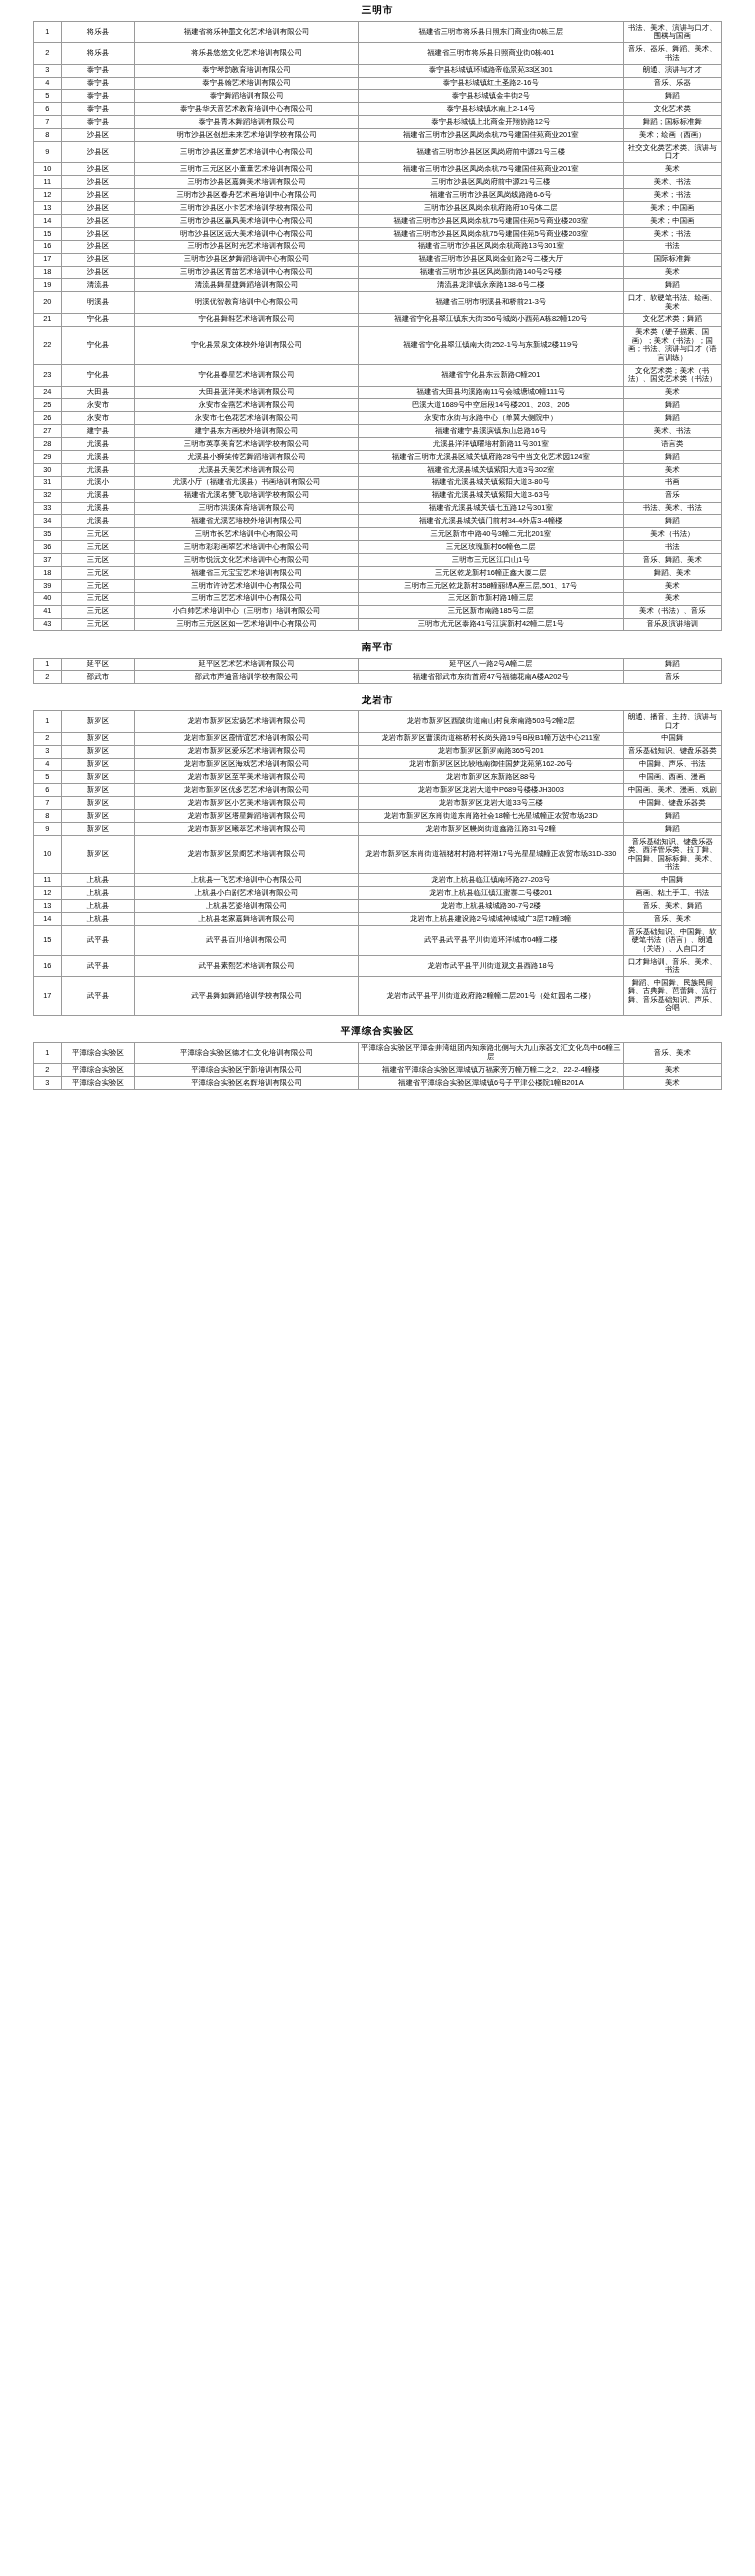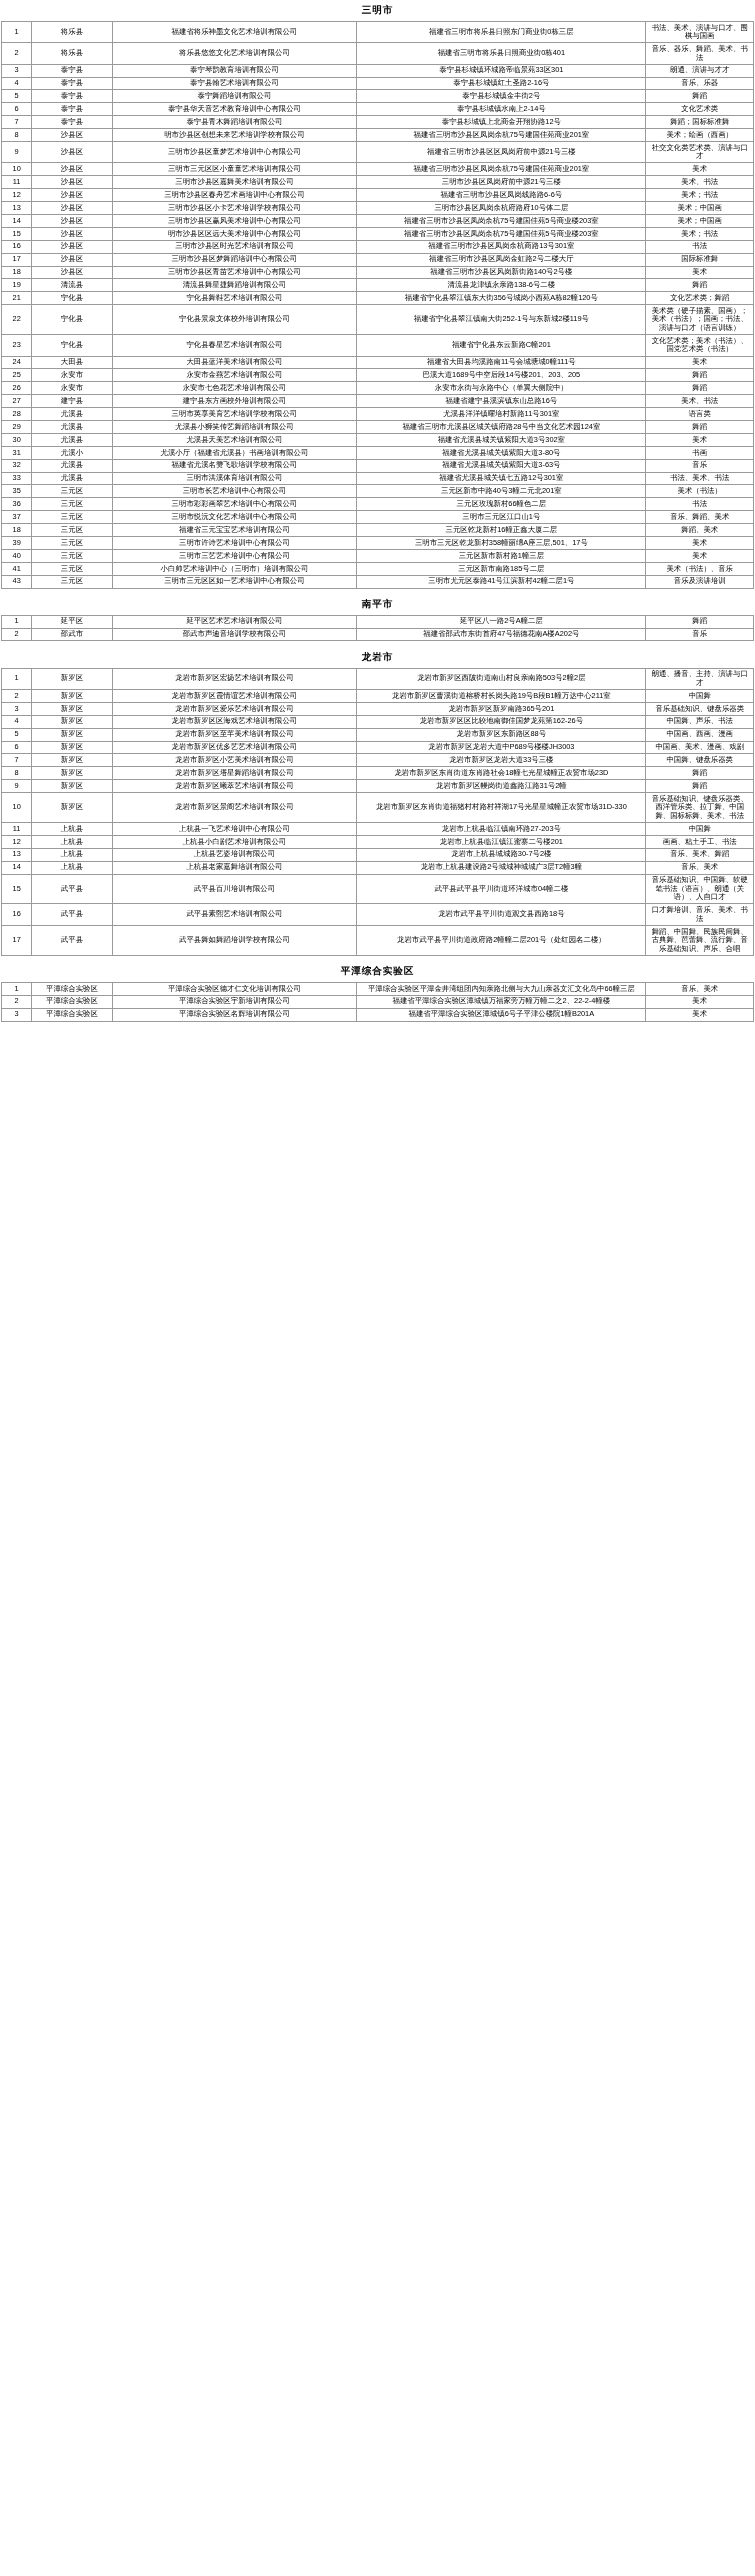--- a/index.html
+++ b/index.html
@@ -1,17 +1,17 @@
 <!DOCTYPE html>
 <html style="font-size:14px"><head>
 <meta charset="utf-8">
 <style>
   html,body{margin:0;padding:0;background:#ffffff;}
   body{font-family:"Liberation Sans","DejaVu Sans",sans-serif;color:#000;}
-  .page{width:753px;margin:0 auto;}
+  .page{width:689px;margin:0 auto;}
   table{border-collapse:collapse;width:100%;table-layout:fixed;}
   td,th{border:0.9px solid #9a9a9a;font-size:7.4px;line-height:1.15;text-align:center;vertical-align:middle;padding:1.7px 1.7px;word-break:break-all;}
   .sec-title{font-size:9.6px;font-weight:bold;text-align:center;padding:4.4px 0 3.5px 0;letter-spacing:0.9px;}
   col.c0{width:24.5px;}
   col.c1{width:65px;}
   col.c2{width:198px;}
   col.c3{width:234px;}
   col.c4{width:87px;}
   .idx{font-size:7.4px;}
   .spacer{height:5.2px;}
@@ -161,20 +161,27 @@
               <td>美术</td>
             </tr>
             <tr>
               <td class="idx">19</td>
               <td>清流县</td>
               <td>清流县舞星捷舞蹈培训有限公司</td>
               <td>清流县龙津镇永亲路138-6号二楼</td>
               <td>舞蹈</td>
             </tr>
             <tr>
+              <td class="idx">20</td>
+              <td>明溪县</td>
+              <td>明溪优智教育培训中心有限公司</td>
+              <td>福建省三明市明溪县和桥前21-3号</td>
+              <td>口才、软硬笔书法、绘画、美术</td>
+            </tr>
+            <tr>
               <td class="idx">21</td>
               <td>宁化县</td>
               <td>宁化县舞鞋艺术培训有限公司</td>
               <td>福建省宁化县翠江镇东大街356号城岗小西苑A栋82幢120号</td>
               <td>文化艺术类；舞蹈</td>
             </tr>
             <tr>
               <td class="idx">22</td>
               <td>宁化县</td>
               <td>宁化县景泉文体校外培训有限公司</td>
@@ -250,20 +257,27 @@
               <td>福建省尤溪名赞飞歌培训学校有限公司</td>
               <td>福建省尤溪县城关镇紫阳大道3-63号</td>
               <td>音乐</td>
             </tr>
             <tr>
               <td class="idx">33</td>
               <td>尤溪县</td>
               <td>三明市洪溪体育培训有限公司</td>
               <td>福建省尤溪县城关镇七五路12号301室</td>
               <td>书法、美术、书法</td>
+            </tr>
+            <tr>
+              <td class="idx">34</td>
+              <td>尤溪县</td>
+              <td>福建省尤溪艺培校外培训有限公司</td>
+              <td>福建省尤溪县城关镇门前村34-4外店3-4幢楼</td>
+              <td>舞蹈</td>
             </tr>
             <tr>
               <td class="idx">35</td>
               <td>三元区</td>
               <td>三明市长艺术培训中心有限公司</td>
               <td>三元区新市中路40号3幢二元北201室</td>
               <td>美术（书法）</td>
             </tr>
             <tr>
               <td class="idx">36</td>

